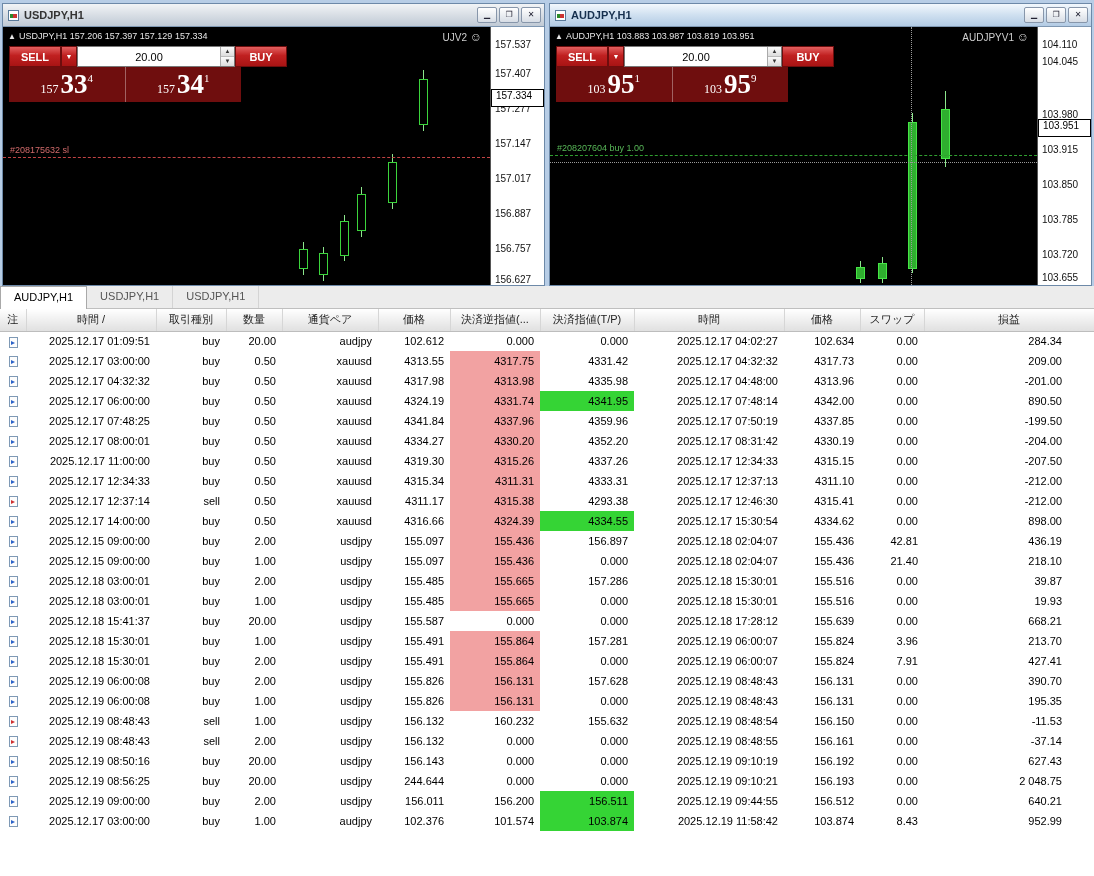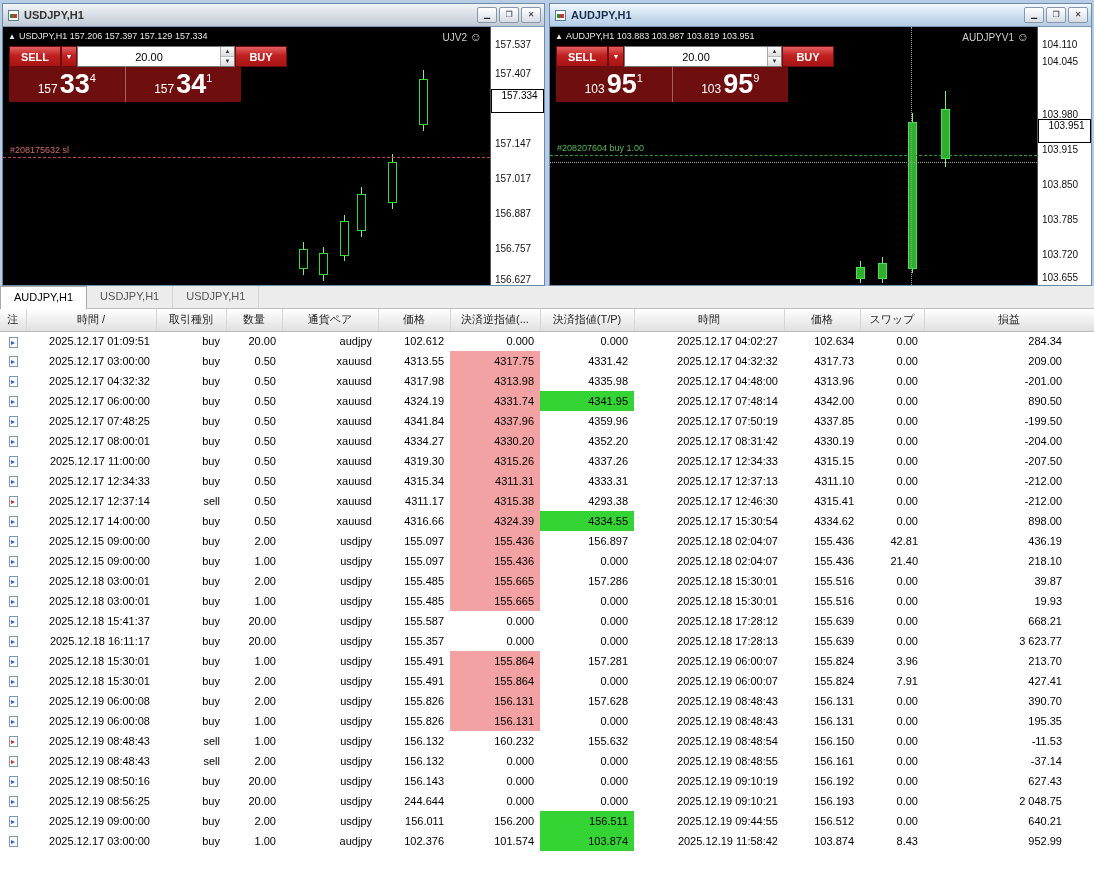--- a/index.html
+++ b/index.html
@@ -16,40 +16,40 @@
   .title-icon { width:11px; height:11px; border:1px solid #5a7a9a; background:#fff; margin-right:5px; position:relative; flex:0 0 11px; }
   .title-icon::after { content:""; position:absolute; left:1px; right:1px; bottom:2px; height:4px; background:linear-gradient(90deg,#2a8a2a 40%,#cc3333 40%); }
   .title-text { flex:1; font-weight:bold; white-space:nowrap; overflow:hidden; }
   .winbtn { width:20px; height:16px; margin-left:2px; background:linear-gradient(#ffffff,#d7dde5); border:1px solid #8796aa; border-radius:2px;
             font-size:8px; line-height:13px; text-align:center; color:#223; cursor:default; }
 
   .chart-body { flex:1; display:flex; min-height:0; position:relative; }
   .plot { flex:1; position:relative; background:#000; overflow:hidden; }
   .scale { flex:0 0 54px; position:relative; background:#fff; border-left:1px solid #555; font-size:10px; color:#111; overflow:hidden; }
   .scale-label { position:absolute; left:4px; white-space:nowrap; }
-  .price-box { position:absolute; left:0; width:53px; height:24px; border:1px solid #000; background:#fff; color:#000;
-               padding-left:4px; font-size:10px; line-height:12px;text-align:center; }
+  .price-box { position:absolute; left:0; width:53px; height:18px; border:1px solid #000; background:#fff; color:#000;
+               padding-left:4px; font-size:10px; line-height:12px; }
 
   .ohlc { position:absolute; left:5px; top:4px; color:#e6e6e6; font-size:9px; white-space:nowrap; z-index:4; }
   .ohlc .tri { font-size:8px; margin-right:3px; }
   .ea-label { position:absolute; right:8px; top:3px; color:#cfcfcf; font-size:10px; z-index:4; }
   .smiley { font-size:12px; color:#d8d8d8; }
 
   .trade-panel { position:absolute; left:6px; top:19px; width:232px; z-index:5; background:rgba(70,8,8,0.55); }
   .tp-row1 { display:flex; height:21px; }
   .btn-red { background:linear-gradient(#e26060,#c02020 45%,#a81414); color:#fff; border:1px solid #6e0d0d; font-weight:bold; font-size:11px; font-family:inherit; }
   .sellbtn,.buybtn { flex:0 0 52px; }
   .ddbtn { flex:0 0 16px; font-size:7px; }
   .volbox { flex:1; display:flex; background:#fff; border:1px solid #777; }
   .volbox input { flex:1; min-width:0; border:0; outline:none; font-size:11px; text-align:center; font-family:inherit; }
   .spinner { flex:0 0 14px; display:flex; flex-direction:column; border-left:1px solid #aaa; }
   .spinner span { flex:1; font-size:6px; line-height:9px; text-align:center; background:linear-gradient(#fbfbfb,#dcdcdc); color:#333; border-bottom:1px solid #bbb; }
   .spinner span:last-child { border-bottom:0; }
   .tp-row2 { display:flex; align-items:center; background:rgba(120,16,16,0.9); height:35px; color:#fff; }
-  .px { flex:1; text-align:center; white-space:nowrap; }
+  .px { flex:1; text-align:center; white-space:nowrap;font-family:Liberation Serif, serif; }
   .px .pfx { font-size:12px; margin-right:2px; }
   .px .big { font-size:27px; font-weight:bold; }
   .px .sup { font-size:11px; vertical-align:top; line-height:18px; }
   .px-div { width:1px; align-self:stretch; background:rgba(255,255,255,0.35); }
 
   .wick { position:absolute; width:1px; background:#8ce68c; }
   .candle { position:absolute; width:9px; background:#000; border:1px solid #3cd43c; }
   .candle.filled { background:#2fae2f; border-color:#45e645; }
 
   .order-line { position:absolute; left:0; right:0; height:0; }
@@ -463,34 +463,20 @@
             <td>155.587</td>
             <td>0.000</td>
             <td>0.000</td>
             <td>2025.12.18 17:28:12</td>
             <td>155.639</td>
             <td>0.00</td>
             <td class="profit-cell">668.21</td>
           </tr>
           <tr>
             <td class="icon-cell"><span class="doc"></span></td>
-            <td>2025.12.18 16:11:17</td>
-            <td>buy</td>
-            <td>20.00</td>
-            <td>usdjpy</td>
-            <td>155.357</td>
-            <td>0.000</td>
-            <td>0.000</td>
-            <td>2025.12.18 17:28:13</td>
-            <td>155.639</td>
-            <td>0.00</td>
-            <td class="profit-cell">3 623.77</td>
-          </tr>
-          <tr>
-            <td class="icon-cell"><span class="doc"></span></td>
             <td>2025.12.18 15:30:01</td>
             <td>buy</td>
             <td>1.00</td>
             <td>usdjpy</td>
             <td>155.491</td>
             <td class="hl-pink">155.864</td>
             <td>157.281</td>
             <td>2025.12.19 06:00:07</td>
             <td>155.824</td>
             <td>3.96</td>

